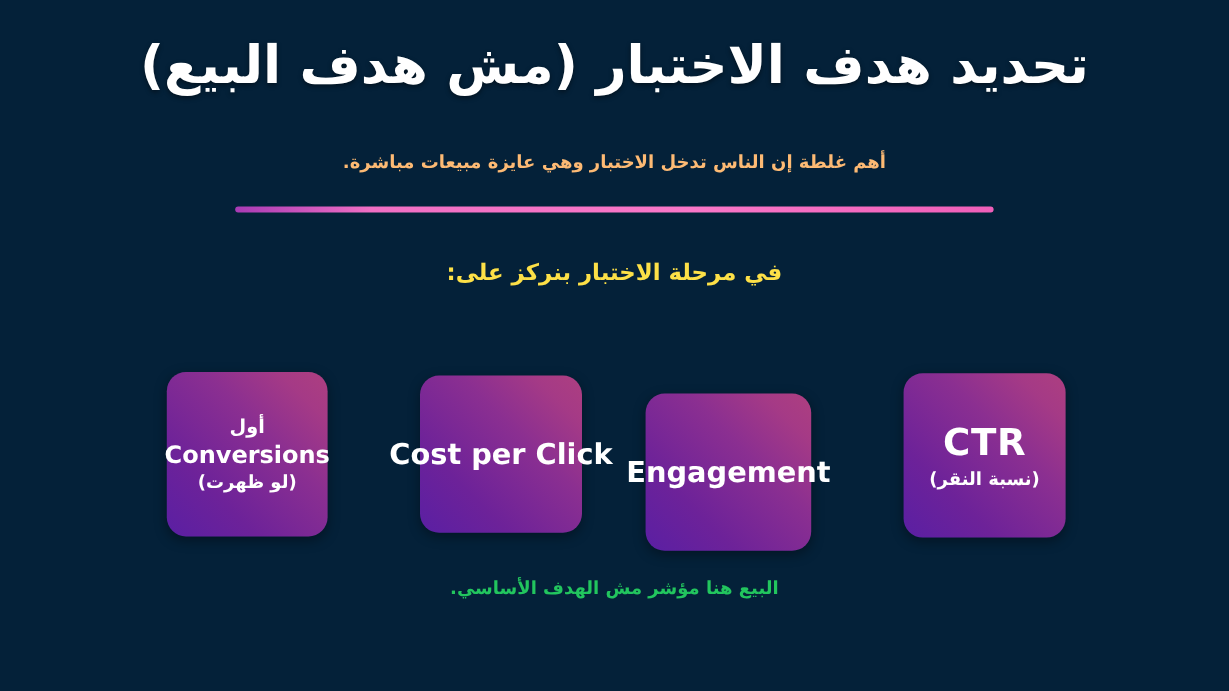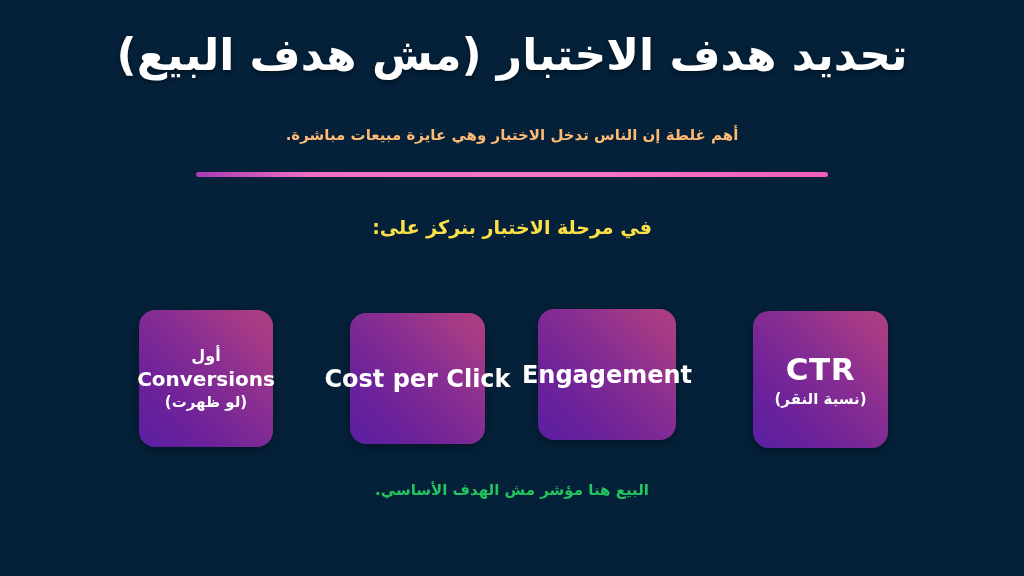--- a/index.html
+++ b/index.html
@@ -101,21 +101,21 @@
     align-items: center;
     justify-content: center;
     color: #ffffff;
     text-align: center;
     box-sizing: border-box;
     padding: 6px 12px;
   }
 
   .card-1 { left: 139px; top: 10px;  width: 134px; height: 137px; }
   .card-2 { left: 350px; top: 13px;  width: 135px; height: 131px; }
-  .card-3 { left: 538px; top: 9px;  width: 138px; height: 131px; }
+  .card-3 { left: 538px; top: 28px;  width: 138px; height: 131px; }
   .card-4 { left: 753px; top: 11px;  width: 135px; height: 137px; text-align: center; }
 
   .card-line-ar {
     font-size: 16px;
     font-weight: bold;
     direction: rtl;
     unicode-bidi: isolate;
     line-height: 1.35;
   }
   .card-line-ar.sub {

